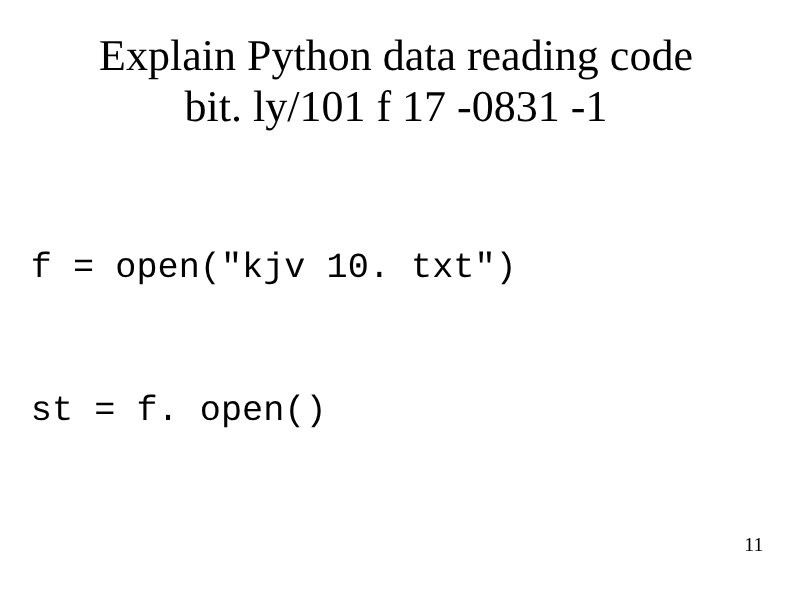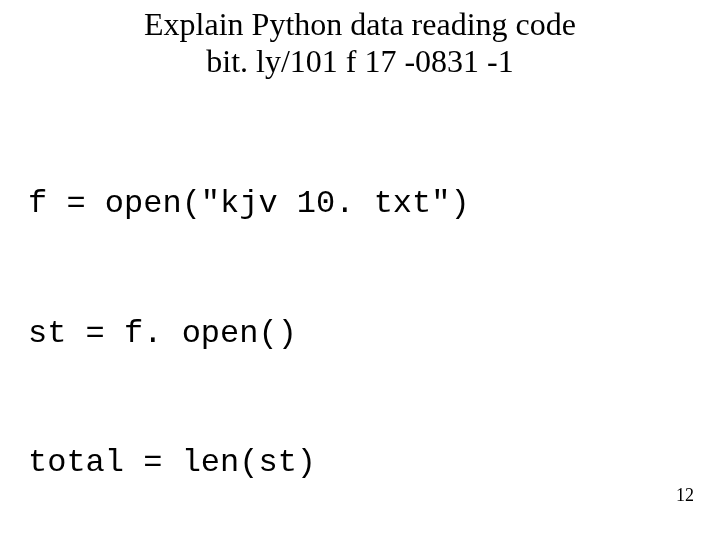--- a/index.html
+++ b/index.html
@@ -13,23 +13,23 @@
     overflow: hidden;
   }
   .slide {
     position: relative;
     width: 720px;
     height: 540px;
     box-sizing: border-box;
   }
   .title {
     text-align: center;
-    font-size: 32px;
+    font-size: 40px;
     line-height: 1.15;
-    padding: 6px 20px 8px 20px;
+    padding: 28px 20px 8px 20px;
     font-weight: 400;
   }
   .code {
     font-family: "Courier New", Courier, monospace;
     font-size: 32px;
     line-height: 1.35;
     white-space: pre;
     padding: 8px 0 0 28px;
   }
   .code .line { display: block; }
@@ -47,23 +47,22 @@
 <div class="slide">
 
   <div class="title">
     <span>Explain Python data reading code</span><br>
     <span>bit. ly/101 f 17 -0831 -1</span>
   </div>
 
   <div class="code">
     <span class="line">f = open("kjv 10. txt")</span>
     <span class="line">st = f. open()</span>
-    <span class="line">total = len(st)</span>
     
     
     
     
     
   </div>
 
-  <div class="pagenum">12</div>
+  <div class="pagenum">11</div>
 
 </div>
 
 </body></html>

